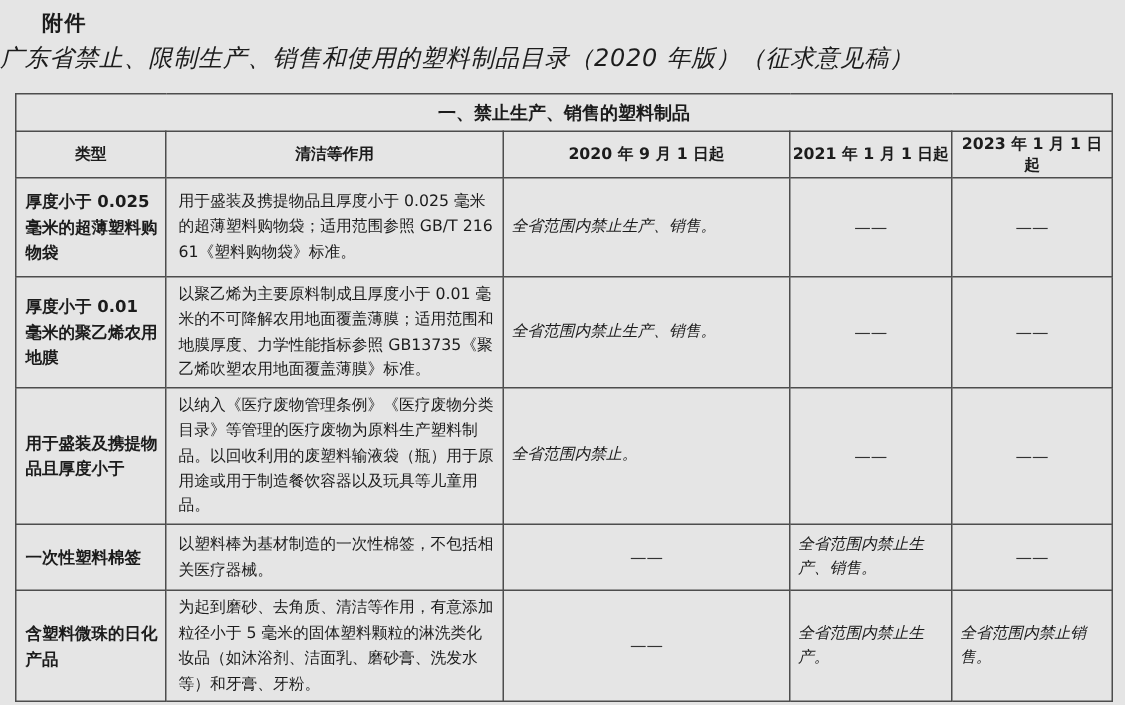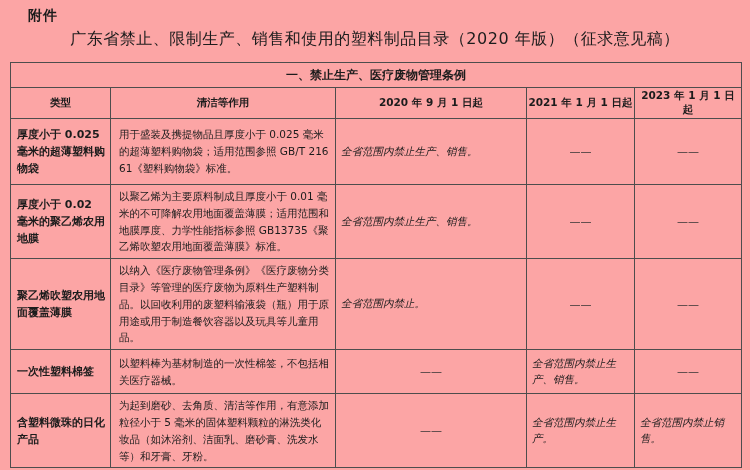--- a/index.html
+++ b/index.html
@@ -1,30 +1,30 @@
 <!DOCTYPE html>
 <html><head>
 <meta charset="utf-8">
 <style>
   html,body{margin:0;padding:0;background:#ffffff;}
   .page{
     position:relative;
     width:750px;height:470px;
-    background:#fca5a5;
+    background:#e5e5e5;
     font-family:"DejaVu Sans","Liberation Sans",sans-serif;
     color:#1c1c1c;
     overflow:hidden;
   }
   .attachment{
     position:absolute;top:7px;left:28px;
     font-size:14px;font-weight:bold;letter-spacing:1px;
   }
   .doc-title{
     position:absolute;top:29px;left:0;right:0;
-    text-align:center;font-size:16px;font-weight:500;letter-spacing:0.5px;
+    text-align:left;font-size:16px;font-weight:500;letter-spacing:0.5px;font-style:italic;
   }
   table.catalog{
     position:absolute;top:62px;left:10px;
     width:731px;
     border-collapse:collapse;table-layout:fixed;
   }
   table.catalog td{
     border:1px solid #4d4d4d;
     vertical-align:middle;
     word-break:break-all;
@@ -73,48 +73,48 @@
   <table class="catalog">
     <colgroup>
       <col class="c-type">
         <col class="c-std">
         <col class="c-d1">
         <col class="c-d2">
         <col class="c-d3">
     </colgroup>
     <tbody>
       <tr class="section-header-row">
-        <td colspan="5">一、禁止生产、医疗废物管理条例</td>
+        <td colspan="5">一、禁止生产、销售的塑料制品</td>
       </tr>
       <tr class="col-header-row">
         <td>类型</td>
         <td>清洁等作用</td>
         <td>2020 年 9 月 1 日起</td>
         <td>2021 年 1 月 1 日起</td>
         <td>2023 年 1 月 1 日起</td>
       </tr>
 
       <tr class="r1">
         <td class="type-cell">厚度小于 0.025 毫米的超薄塑料购物袋</td>
         <td class="std-cell">用于盛装及携提物品且厚度小于 0.025 毫米的超薄塑料购物袋；适用范围参照 GB/T 21661《塑料购物袋》标准。</td>
         <td class="txt-cell">全省范围内禁止生产、销售。</td>
         <td class="dash-cell">——</td>
         <td class="dash-cell">——</td>
       </tr>
 
       <tr class="r2">
-        <td class="type-cell">厚度小于 0.02 毫米的聚乙烯农用地膜</td>
+        <td class="type-cell">厚度小于 0.01 毫米的聚乙烯农用地膜</td>
         <td class="std-cell">以聚乙烯为主要原料制成且厚度小于 0.01 毫米的不可降解农用地面覆盖薄膜；适用范围和地膜厚度、力学性能指标参照 GB13735《聚乙烯吹塑农用地面覆盖薄膜》标准。</td>
         <td class="txt-cell">全省范围内禁止生产、销售。</td>
         <td class="dash-cell">——</td>
         <td class="dash-cell">——</td>
       </tr>
 
       <tr class="r3">
-        <td class="type-cell">聚乙烯吹塑农用地面覆盖薄膜</td>
+        <td class="type-cell">用于盛装及携提物品且厚度小于</td>
         <td class="std-cell">以纳入《医疗废物管理条例》《医疗废物分类目录》等管理的医疗废物为原料生产塑料制品。以回收利用的废塑料输液袋（瓶）用于原用途或用于制造餐饮容器以及玩具等儿童用品。</td>
         <td class="txt-cell">全省范围内禁止。</td>
         <td class="dash-cell">——</td>
         <td class="dash-cell">——</td>
       </tr>
 
 
       <tr class="r5">
         <td class="type-cell">一次性塑料棉签</td>
         <td class="std-cell">以塑料棒为基材制造的一次性棉签，不包括相关医疗器械。</td>

